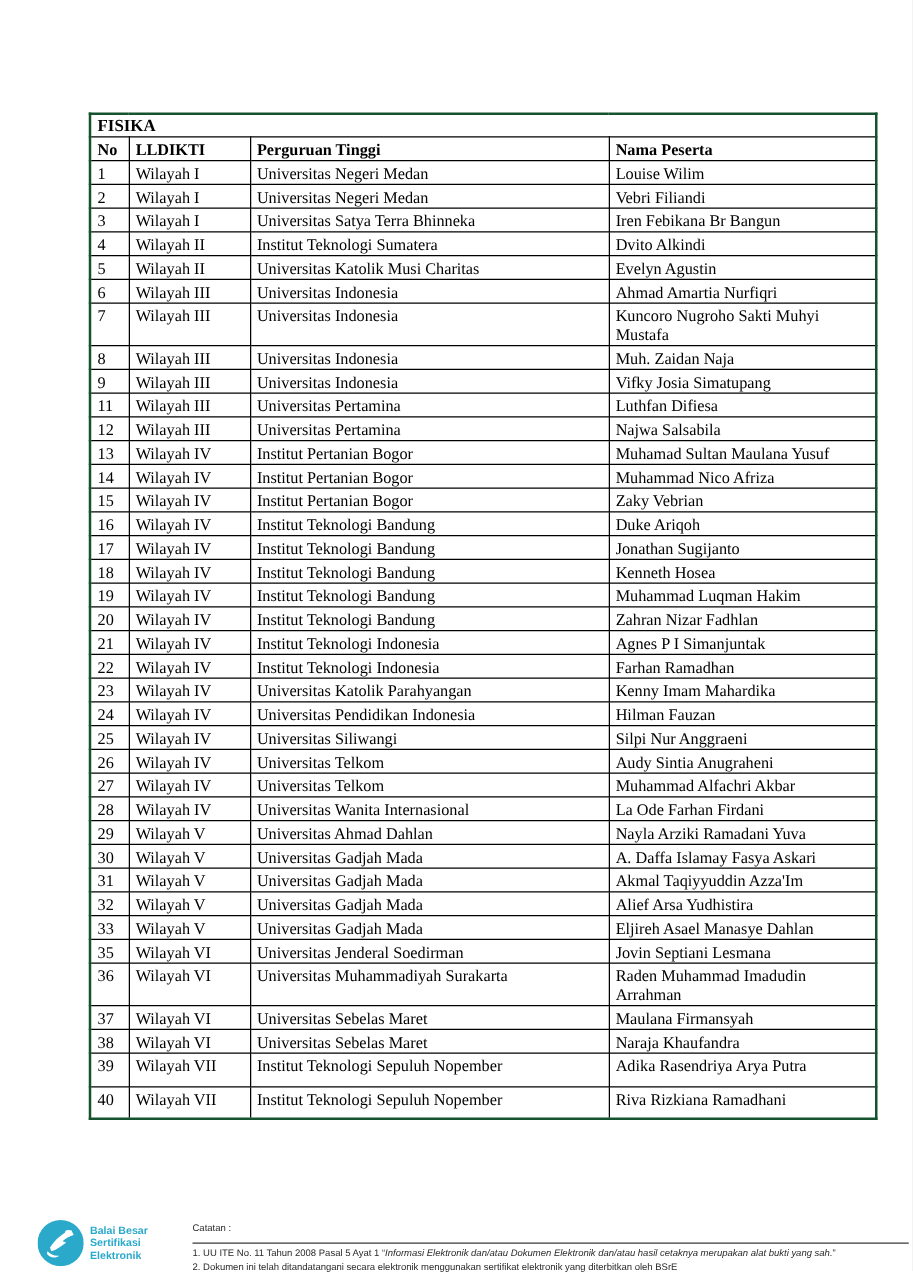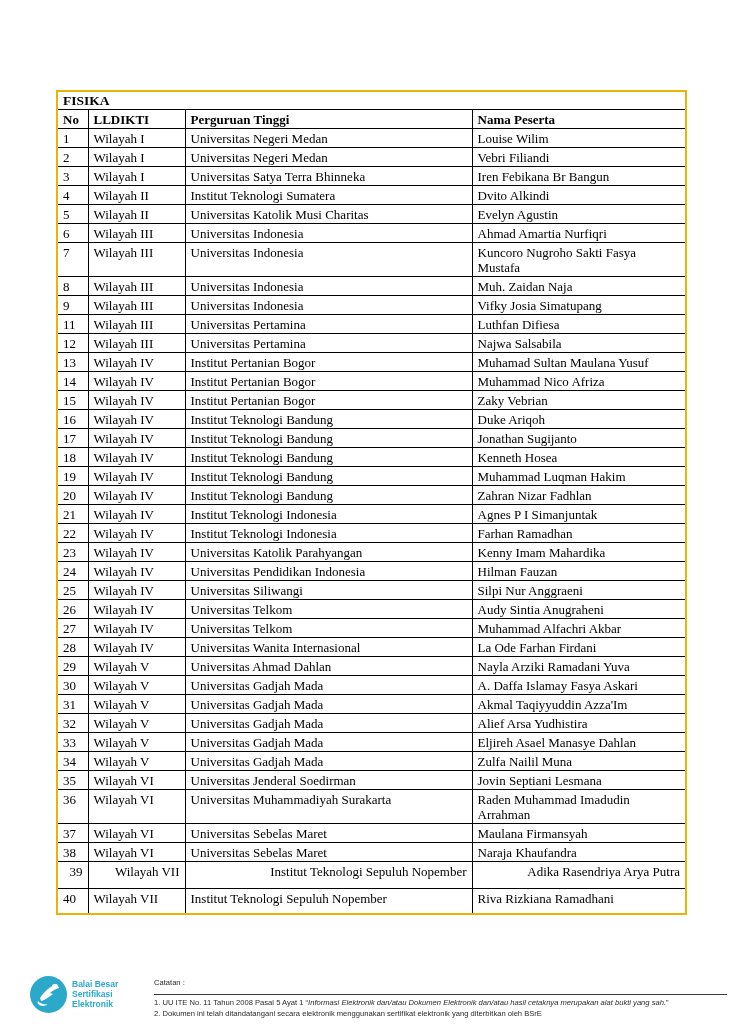--- a/index.html
+++ b/index.html
@@ -10,40 +10,40 @@
     overflow:hidden; margin:0 auto;
   }
 
   
   .doc-header { position:absolute; left:60px; top:8px; font-size:13.5px; line-height:19.5px; }
   .kv-label { display:inline-block; width:68px; }
   .doc-title { font-weight:bold; font-size:13.8px; margin-left:3px; }
 
   
   table.participants {
-    position:absolute; left:56px; top:90px; width:629px;
+    position:absolute; left:71px; top:90px; width:629px;
     border-collapse:collapse; table-layout:fixed;
     font-size:13px; line-height:15px;
-    border:2px solid #eab308;
+    border:2px solid #14532d;
   }
   table.participants th, table.participants td {
     border:1px solid #000;
     padding:2px 5px 1px 5px;
     text-align:left; vertical-align:top;
     font-weight:normal;
     overflow:hidden;
   }
   tr.section-row th { font-weight:bold; font-size:13.5px; padding:1px 5px; }
   tr.cols th { font-weight:bold; }
   col.c-no { width:31px; }
   col.c-lldikti { width:97px; }
   col.c-pt { width:287px; }
   col.c-nama { width:214px; }
   td.cell-nama { white-space:pre-line; }
-  tr.tall td { padding-bottom:9px;text-align:right; }
+  tr.tall td { padding-bottom:9px; }
   tr.semi-tall td { padding-bottom:7px; }
 
   
   .footer { position:absolute; left:30px; top:976px; width:697px; display:flex; align-items:flex-start; }
   .logo-block { display:flex; align-items:flex-start; width:118px; flex:0 0 auto; }
   .logo-mark { width:37px; height:37px; flex:0 0 auto; }
   .logo-text {
     margin-left:5px; margin-top:3px;
     font-family:"Liberation Sans", sans-serif;
     font-weight:bold; font-size:8.5px; line-height:1.18;
@@ -116,21 +116,21 @@
         <tr>
       <td class="cell-no">6</td>
       <td class="cell-lldikti">Wilayah III</td>
       <td class="cell-pt">Universitas Indonesia</td>
       <td class="cell-nama">Ahmad Amartia Nurfiqri</td>
     </tr>
         <tr>
       <td class="cell-no">7</td>
       <td class="cell-lldikti">Wilayah III</td>
       <td class="cell-pt">Universitas Indonesia</td>
-      <td class="cell-nama">Kuncoro Nugroho Sakti Fasya
+      <td class="cell-nama">Kuncoro Nugroho Sakti Muhyi
 Mustafa</td>
     </tr>
         <tr>
       <td class="cell-no">8</td>
       <td class="cell-lldikti">Wilayah III</td>
       <td class="cell-pt">Universitas Indonesia</td>
       <td class="cell-nama">Muh. Zaidan Naja</td>
     </tr>
         <tr>
       <td class="cell-no">9</td>
@@ -268,26 +268,20 @@
       <td class="cell-no">32</td>
       <td class="cell-lldikti">Wilayah V</td>
       <td class="cell-pt">Universitas Gadjah Mada</td>
       <td class="cell-nama">Alief Arsa Yudhistira</td>
     </tr>
         <tr>
       <td class="cell-no">33</td>
       <td class="cell-lldikti">Wilayah V</td>
       <td class="cell-pt">Universitas Gadjah Mada</td>
       <td class="cell-nama">Eljireh Asael Manasye Dahlan</td>
-    </tr>
-        <tr>
-      <td class="cell-no">34</td>
-      <td class="cell-lldikti">Wilayah V</td>
-      <td class="cell-pt">Universitas Gadjah Mada</td>
-      <td class="cell-nama">Zulfa Nailil Muna</td>
     </tr>
         <tr>
       <td class="cell-no">35</td>
       <td class="cell-lldikti">Wilayah VI</td>
       <td class="cell-pt">Universitas Jenderal Soedirman</td>
       <td class="cell-nama">Jovin Septiani Lesmana</td>
     </tr>
         <tr>
       <td class="cell-no">36</td>
       <td class="cell-lldikti">Wilayah VI</td>

